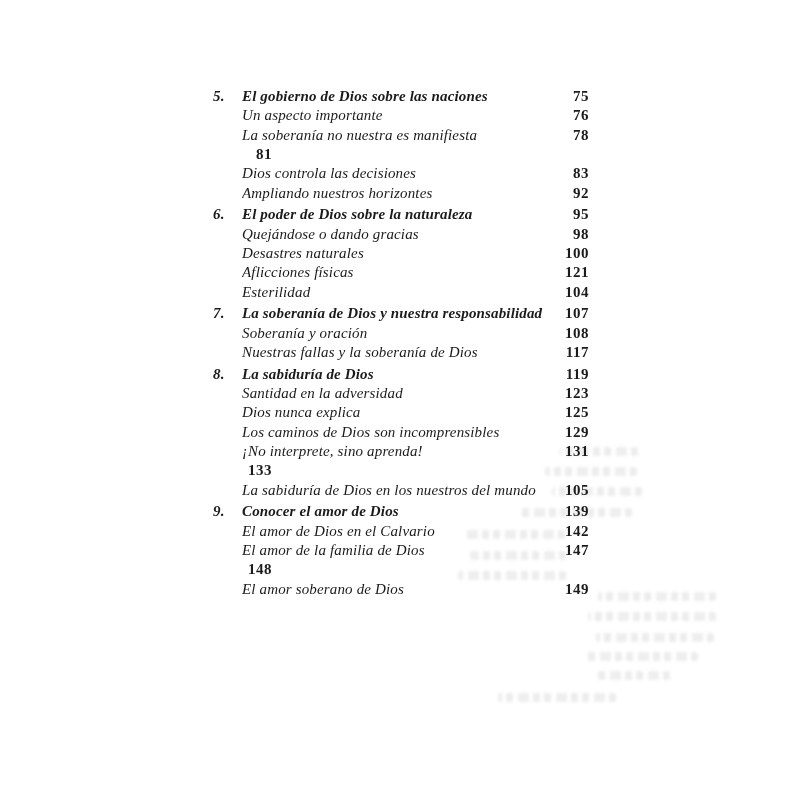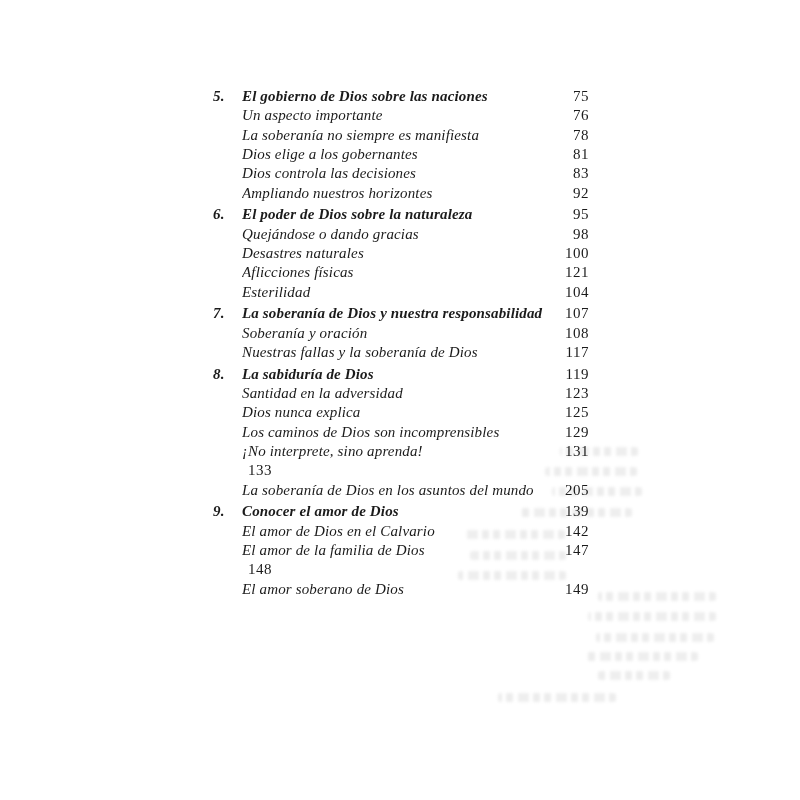--- a/index.html
+++ b/index.html
@@ -45,26 +45,27 @@
     flex: 1 1 auto;
     padding-right: 8px;
     overflow: hidden;
   }
   .row .pg {
     flex: none;
     font-style: normal;
     min-width: 30px;
     text-align: right;
     letter-spacing: 0.5px;
+    font-weight: bold;
   }
   .row.chapter {
     font-weight: bold;
   }
   .row.chapter .pg {
-    font-weight: normal;
+    font-weight: bold;
   }
 
   
   .ghost-layer {
     position: absolute;
     inset: 0;
     pointer-events: none;
   }
   .ghost-line {
     position: absolute;
@@ -110,26 +111,25 @@
           <span class="title">El gobierno de Dios sobre las naciones</span>
           <span class="pg">75</span>
         </div>
         <div class="row sub">
           <span class="num"></span>
           <span class="title">Un aspecto importante</span>
           <span class="pg">76</span>
         </div>
         <div class="row sub">
           <span class="num"></span>
-          <span class="title">La soberanía no siempre es manifiesta</span>
+          <span class="title">La soberanía no nuestra es manifiesta</span>
           <span class="pg">78</span>
         </div>
         <div class="row sub">
           <span class="num"></span>
-          <span class="title">Dios elige a los gobernantes</span>
           <span class="pg">81</span>
         </div>
         <div class="row sub">
           <span class="num"></span>
           <span class="title">Dios controla las decisiones</span>
           <span class="pg">83</span>
         </div>
         <div class="row sub">
           <span class="num"></span>
           <span class="title">Ampliando nuestros horizontes</span>
@@ -205,22 +205,22 @@
           <span class="num"></span>
           <span class="title">¡No interprete, sino aprenda!</span>
           <span class="pg">131</span>
         </div>
         <div class="row sub">
           <span class="num"></span>
           <span class="pg">133</span>
         </div>
         <div class="row sub">
           <span class="num"></span>
-          <span class="title">La soberanía de Dios en los asuntos del mundo</span>
-          <span class="pg">205</span>
+          <span class="title">La sabiduría de Dios en los nuestros del mundo</span>
+          <span class="pg">105</span>
         </div>
       </section>
       <section class="toc-section">
         <div class="row chapter">
           <span class="num">9.</span>
           <span class="title">Conocer el amor de Dios</span>
           <span class="pg">139</span>
         </div>
         <div class="row sub">
           <span class="num"></span>

